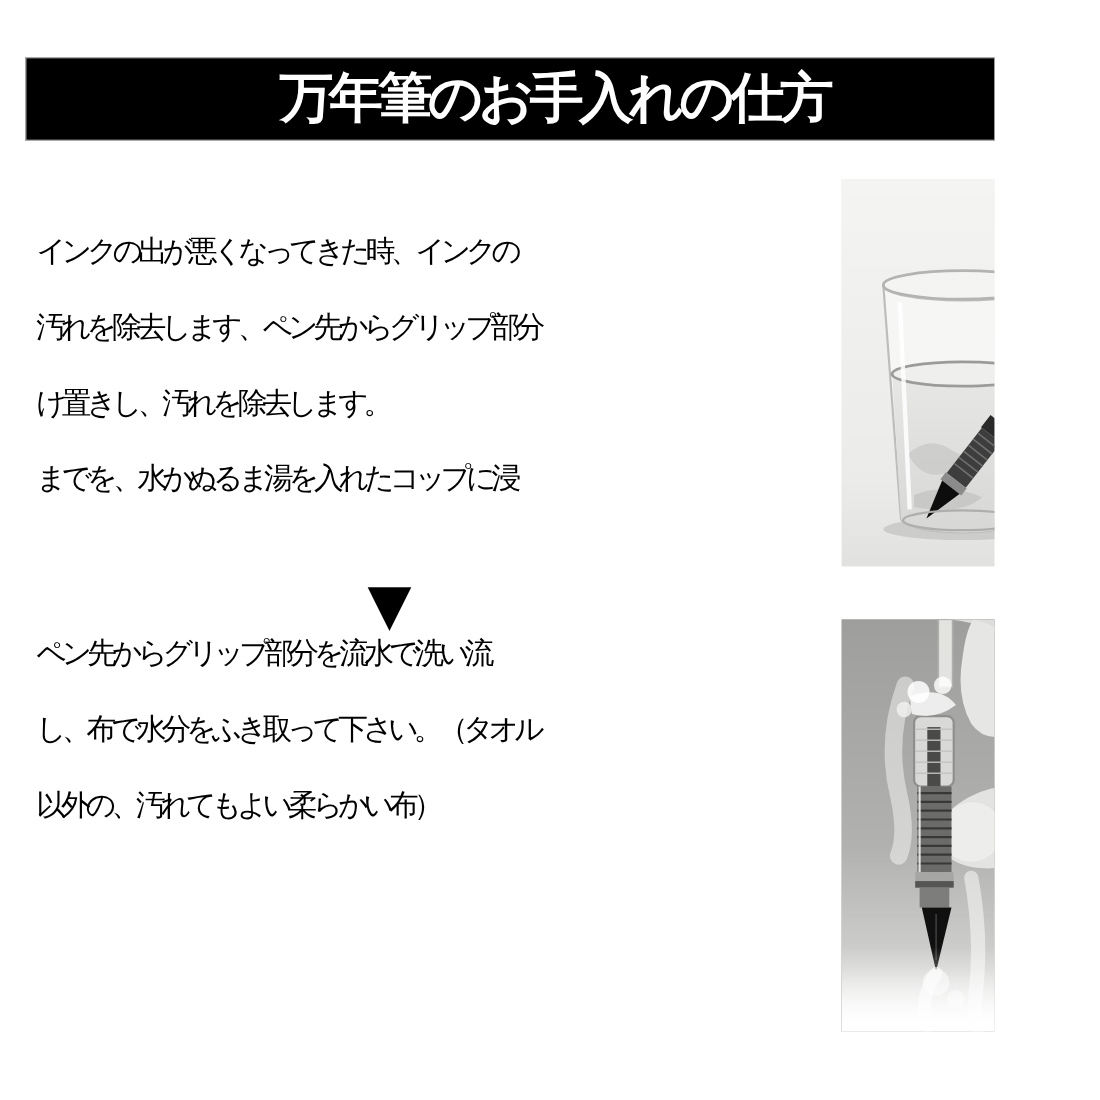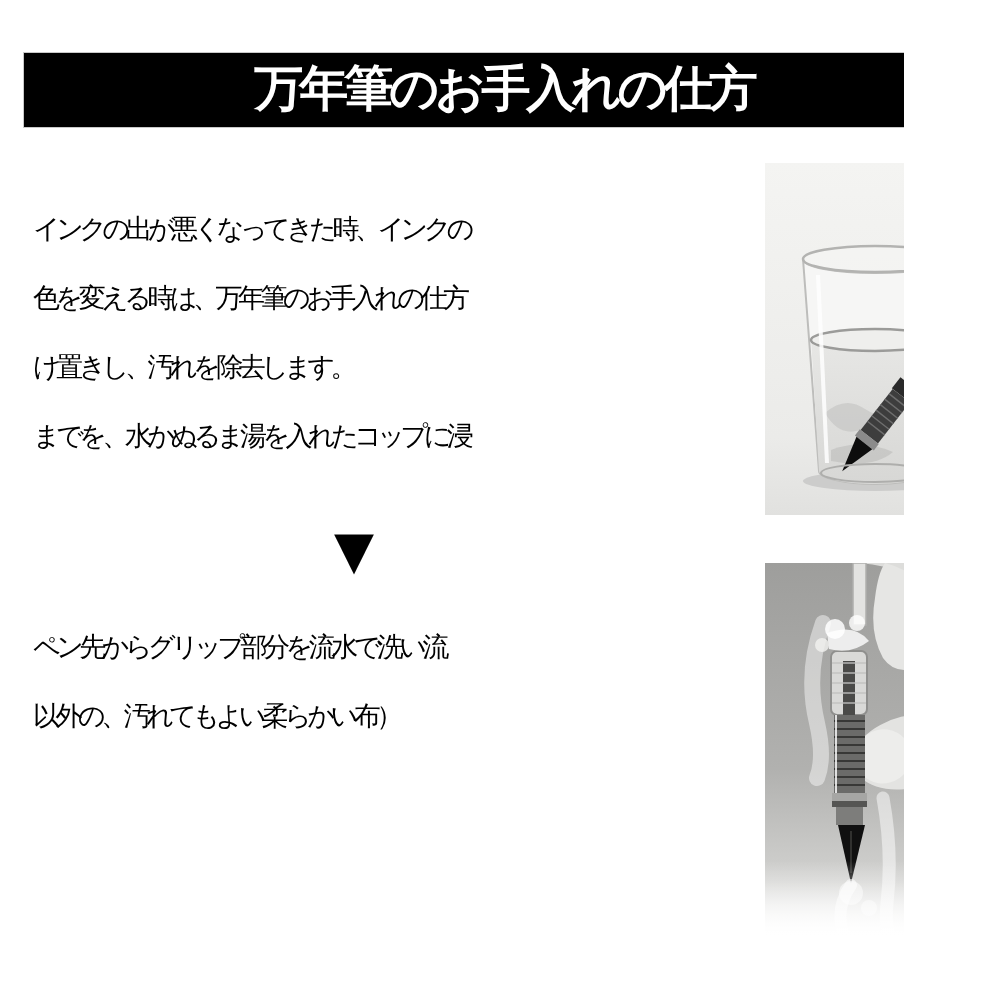--- a/index.html
+++ b/index.html
@@ -22,21 +22,21 @@
     color:#ffffff; font-size:49px; font-weight:700;
     letter-spacing:-4px; white-space:nowrap; line-height:1;
     padding-bottom:4px;
   }
   .body-text {
     position:absolute; left:33px; color:#000000;
     font-size:27px; line-height:69px; letter-spacing:-4.5px;
     white-space:nowrap;
   }
   #step1 { top:194px; }
-  #step2 { top:612px; }
+  #step2 { top:560px; }
   .down-arrow {
     position:absolute; left:334px; top:524px;
     font-size:52px; line-height:1; color:#000000;
   }
   .fig {
     position:absolute; left:765px; overflow:hidden; background:#eeeeec;
   }
   #fig-soak  { top:163px; width:220px; height:352px; }
   #fig-rinse { top:563px; width:220px; height:375px; background:#aaaaa8; }
   .fig svg { display:block; }
@@ -45,29 +45,30 @@
 <body>
 
 <div class="canvas">
 
   <div class="title-bar">
     <span class="title">万年筆のお手入れの仕方</span>
   </div>
 
   <div class="body-text" id="step1">
     <div>インクの出が悪くなってきた時、インクの</div>
-    <div>色を変える時は、万年筆のお手入れの仕方</div>
+    <div>汚れを除去します、ペン先からグリップ部分</div>
     <div>け置きし、汚れを除去します。</div>
     <div>までを、水かぬるま湯を入れたコップに浸</div>
   </div>
 
   <div class="down-arrow">▼</div>
 
   <div class="body-text" id="step2">
     <div>ペン先からグリップ部分を流水で洗い流</div>
+    <div>し、布で水分をふき取って下さい。（タオル</div>
     <div>以外の、汚れてもよい柔らかい布）</div>
   </div>
 
   <div class="fig" id="fig-soak">
     <svg viewBox="0 0 220 352" width="220" height="352" xmlns="http://www.w3.org/2000/svg">
       <defs>
         <linearGradient id="g1bg" x1="0" x2="0" y1="0" y2="1">
           <stop offset="0" stop-color="#f4f4f2"></stop>
           <stop offset="0.78" stop-color="#ebebe9"></stop>
           <stop offset="1" stop-color="#e1e1df"></stop>

